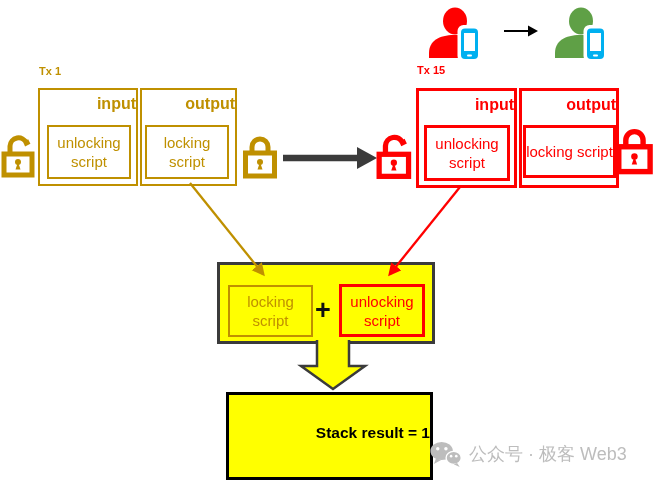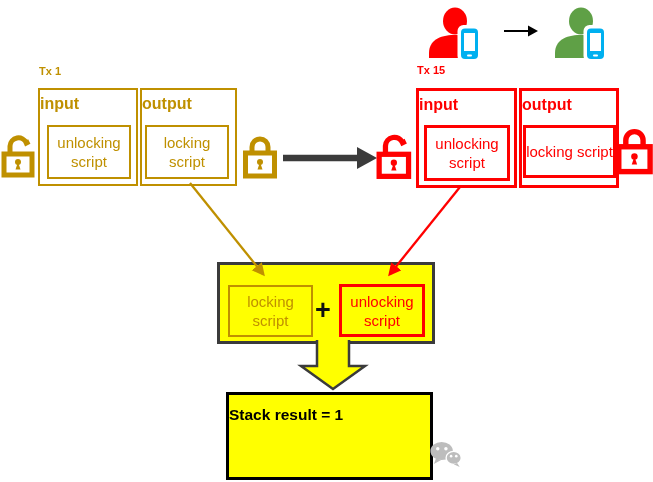--- a/index.html
+++ b/index.html
@@ -11,33 +11,33 @@
     width:653px;height:482px;position:relative;background:#fff;overflow:hidden;
     font-family:"Liberation Sans",sans-serif;
   }
   .abs{position:absolute}
   .tx-label{font-size:11px;font-weight:bold;white-space:nowrap}
   .gold-text{color:var(--gold)}
   .red-text{color:var(--red)}
   .cell{background:#fff;box-sizing:border-box}
   .cell-gold{border:2px solid var(--gold)}
   .cell-red{border:3px solid var(--red)}
-  .cell-header{text-align:left;font-weight:bold;font-size:16px;padding-top:5px}
+  .cell-header{text-align:right;font-weight:bold;font-size:16px;padding-top:5px}
   .script-box{
     box-sizing:border-box;display:flex;align-items:center;justify-content:center;
     text-align:center;font-weight:normal;font-size:15px;line-height:19px;background:#fff;
   }
   .script-gold{border:2px solid var(--gold);color:var(--gold)}
   .script-red{border:3px solid var(--red);color:var(--red)}
   .on-yellow{background:transparent}
   .panel{background:var(--yellow);box-sizing:border-box}
   #combine-box{border:3px solid var(--outline)}
   #result-box{border:3px solid #000}
   .plus{font-size:27px;font-weight:bold;color:#111;line-height:27px}
-  .result-text{text-align:left;font-weight:bold;font-size:15.5px;line-height:23px;padding-top:8px;color:#000}
+  .result-text{text-align:right;font-weight:bold;font-size:15.5px;line-height:23px;padding-top:26px;color:#000}
   .watermark{display:flex;align-items:center;gap:8px;color:var(--gray);font-size:18px;white-space:nowrap}
   svg.overlay{position:absolute;left:0;top:0;z-index:5;pointer-events:none}
   .lk{fill:none;stroke:currentColor;stroke-width:5}
   .lk-fill{fill:currentColor}
   .lock-gold{color:var(--gold)}
   .lock-red{color:var(--red)}
 </style>
 </head>
 <body>
 
@@ -84,20 +84,21 @@
         <ellipse cx="27.5" cy="19.5" rx="8.8" ry="7.5" stroke="#fff" stroke-width="1.6"></ellipse>
         <path d="M31.5 25.5 L34.5 30 L27.5 27 Z"></path>
       </g>
       <g fill="#fff">
         <circle cx="9" cy="9" r="2"></circle>
         <circle cx="18.5" cy="9" r="2"></circle>
         <circle cx="24.5" cy="17.5" r="1.5"></circle>
         <circle cx="30.5" cy="17.5" r="1.5"></circle>
       </g>
     </svg>
+    <span>公众号 · 极客 Web3</span>
   </div>
 
   <svg class="overlay" width="653" height="482" viewBox="0 0 653 482">
     <defs>
       <marker id="mGold" markerUnits="userSpaceOnUse" markerWidth="14" markerHeight="14" refX="10" refY="6.5" orient="auto">
         <path d="M0 0 L13 6.5 L0 13 Z" fill="#BF9000"></path>
       </marker>
       <marker id="mRed" markerUnits="userSpaceOnUse" markerWidth="14" markerHeight="14" refX="10" refY="6.5" orient="auto">
         <path d="M0 0 L13 6.5 L0 13 Z" fill="#FF0000"></path>
       </marker>

